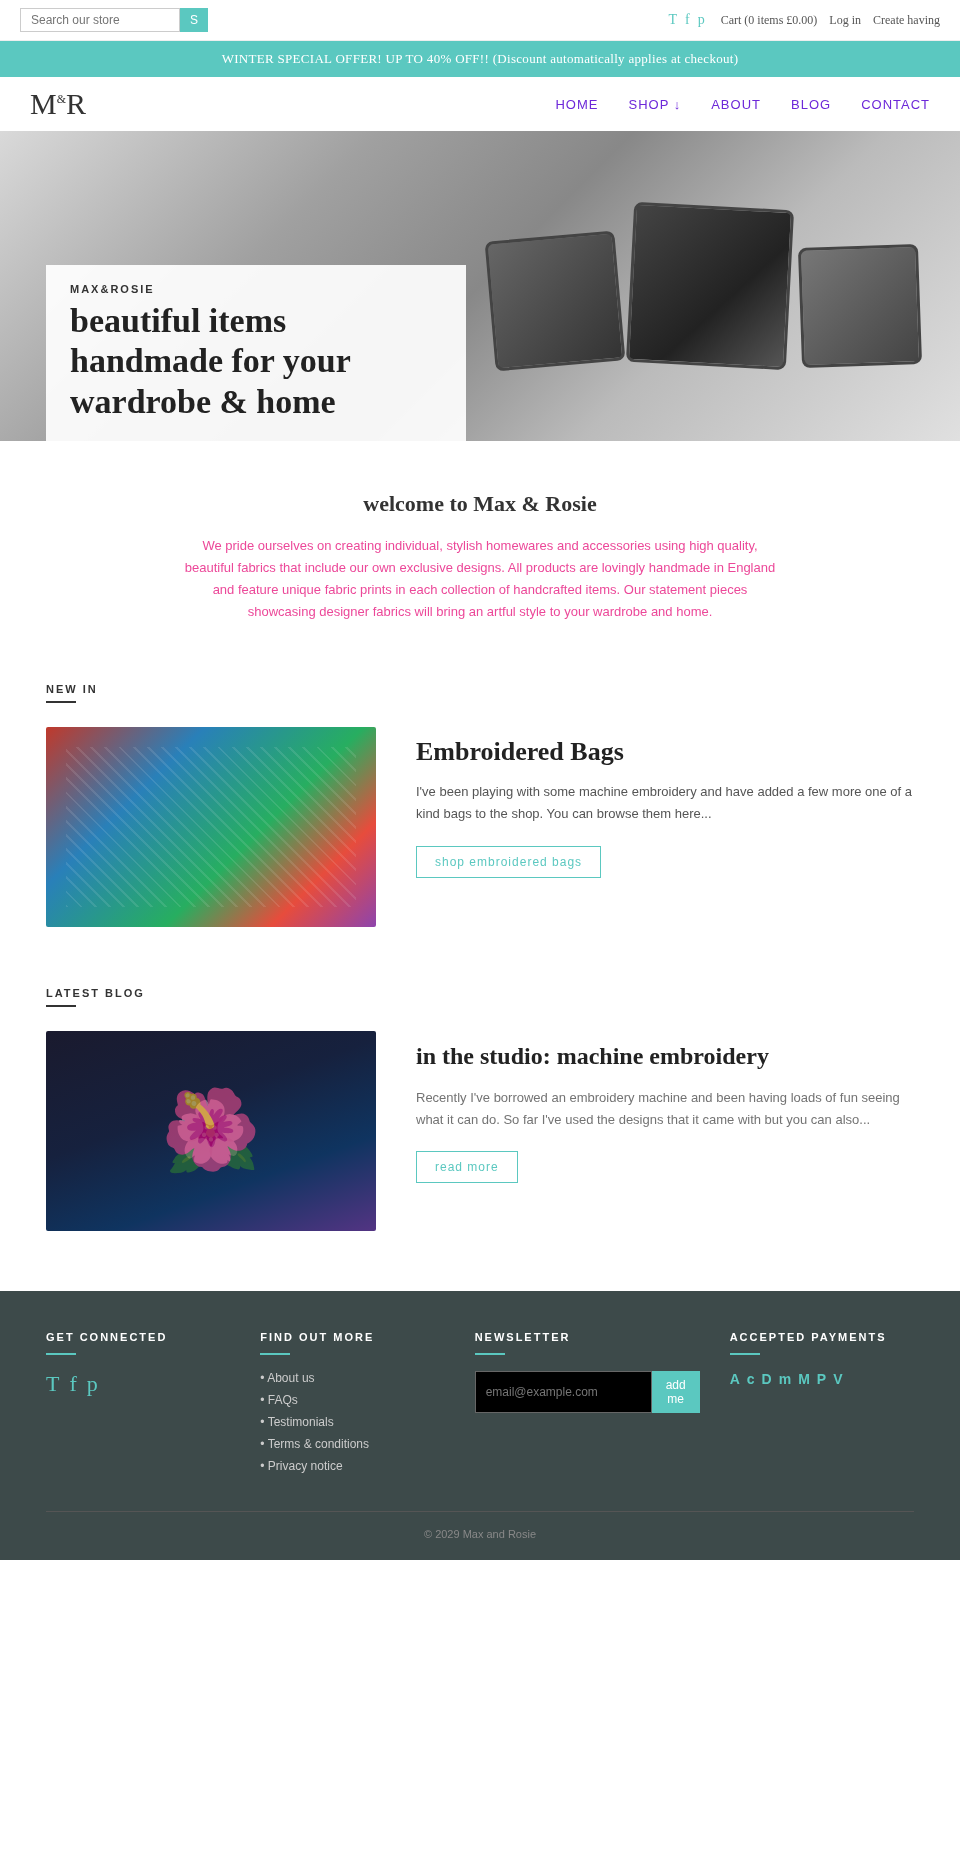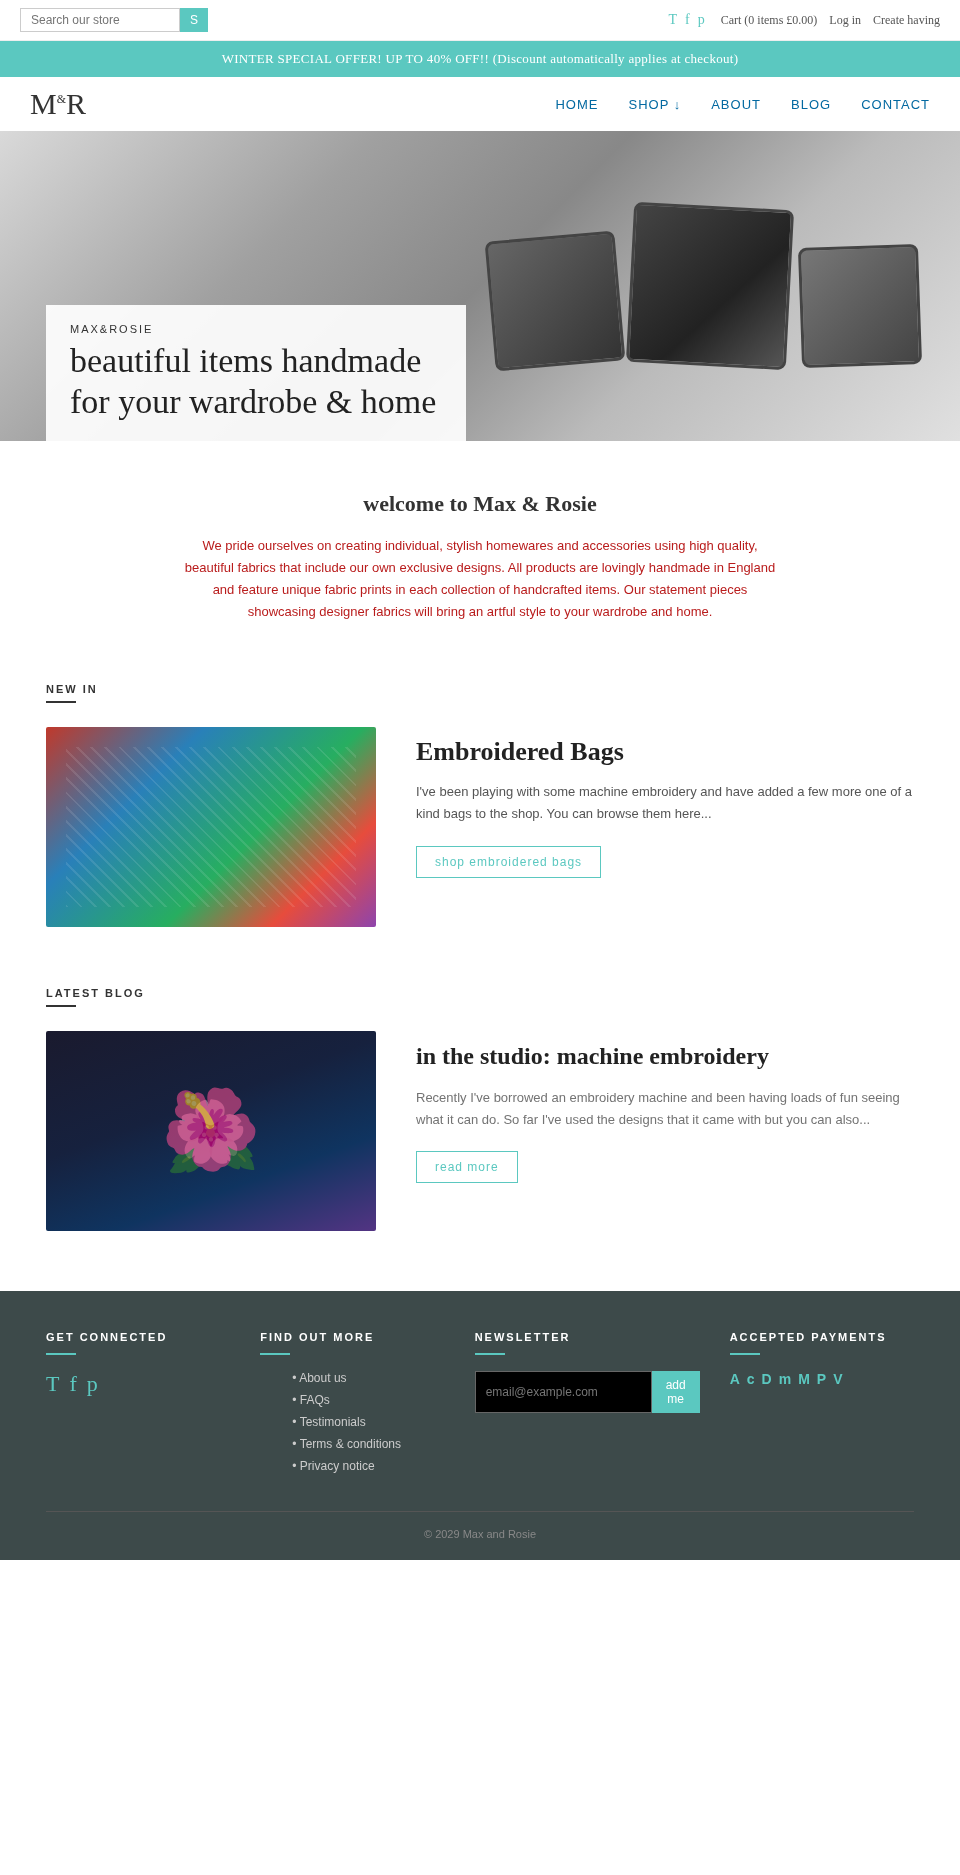--- a/index.html
+++ b/index.html
@@ -75,35 +75,36 @@
       align-items: center;
       justify-content: space-between;
       padding: 12px 30px;
     }
     nav {
       display: flex;
       gap: 30px;
     }
     nav a {
       text-decoration: none;
-      color: #0369a1;
+      color: #6d28d9;
       font-family: Arial, sans-serif;
       font-size: 13px;
       letter-spacing: 1px;
       text-transform: uppercase;
       cursor: pointer;
     }
 
     
     .hero {
       position: relative;
       width: 100%;
       height: 310px;
       background: #6d28d9;
       overflow: hidden;
+      font-weight: bold;
     }
     .hero-bg {
       width: 100%;
       height: 100%;
       background: linear-gradient(135deg, #d9d9d9 0%, #a0a0a0 30%, #888 50%, #bbb 70%, #e0e0e0 100%);
       display: flex;
       align-items: center;
       justify-content: flex-end;
       padding-right: 40px;
     }
@@ -151,21 +152,21 @@
     }
     .welcome-title {
       font-size: 22px;
       font-family: Georgia, serif;
       color: #333;
       margin-bottom: 18px;
     }
     .welcome-text {
       font-size: 13px;
       line-height: 1.7;
-      color: #b91c1c;
+      color: #ec4899;
       font-family: Arial, sans-serif;
     }
 
     
     .section-label {
       font-family: Arial, sans-serif;
       font-size: 11px;
       letter-spacing: 2px;
       text-transform: uppercase;
       color: #333;
@@ -314,21 +315,20 @@
     .footer-social span { cursor: pointer; }
     .footer-links ul {
       list-style: none;
       padding: 0;
     }
     .footer-links ul li {
       margin-bottom: 8px;
       font-size: 12px;
       color: #ccc;
       font-family: Arial, sans-serif;
-      margin-left: 32px;
     }
     .footer-links ul li::before {
       content: '• ';
       color: #ccc;
     }
     .footer-links ul li a {
       color: #ccc;
       text-decoration: none;
       cursor: pointer;
     }

